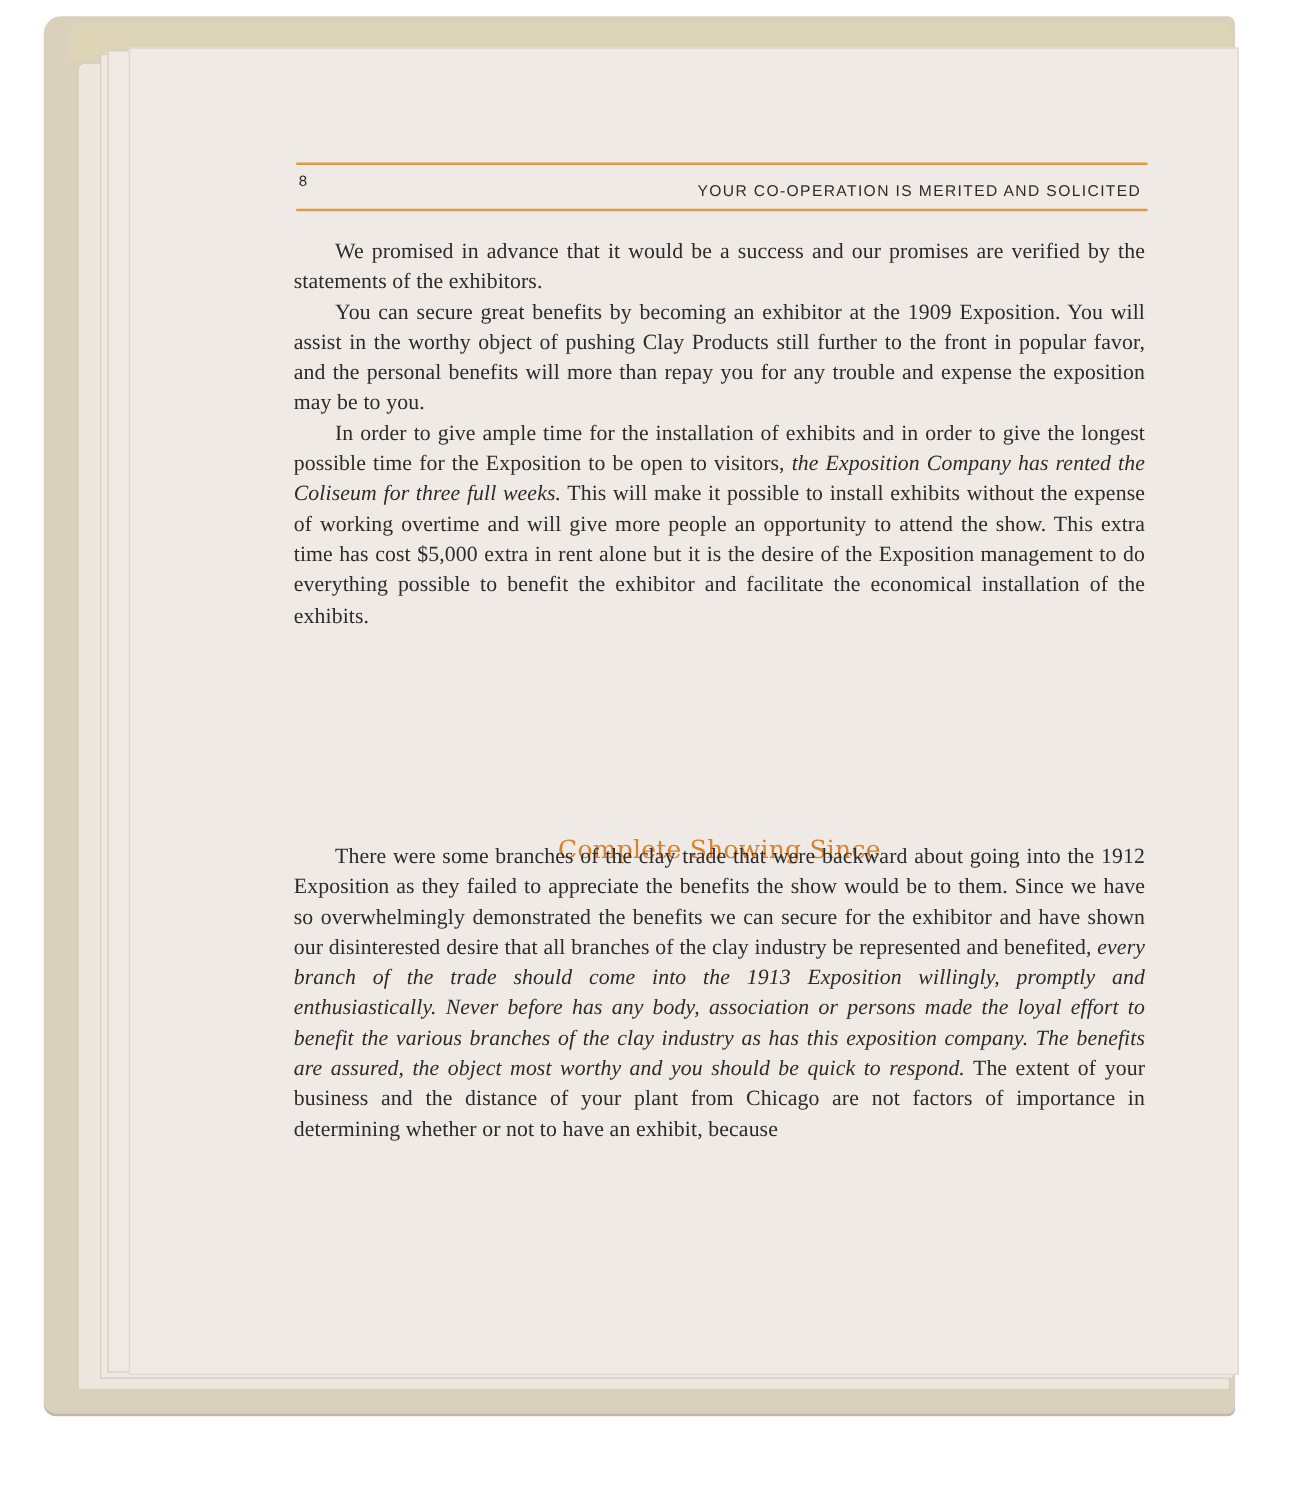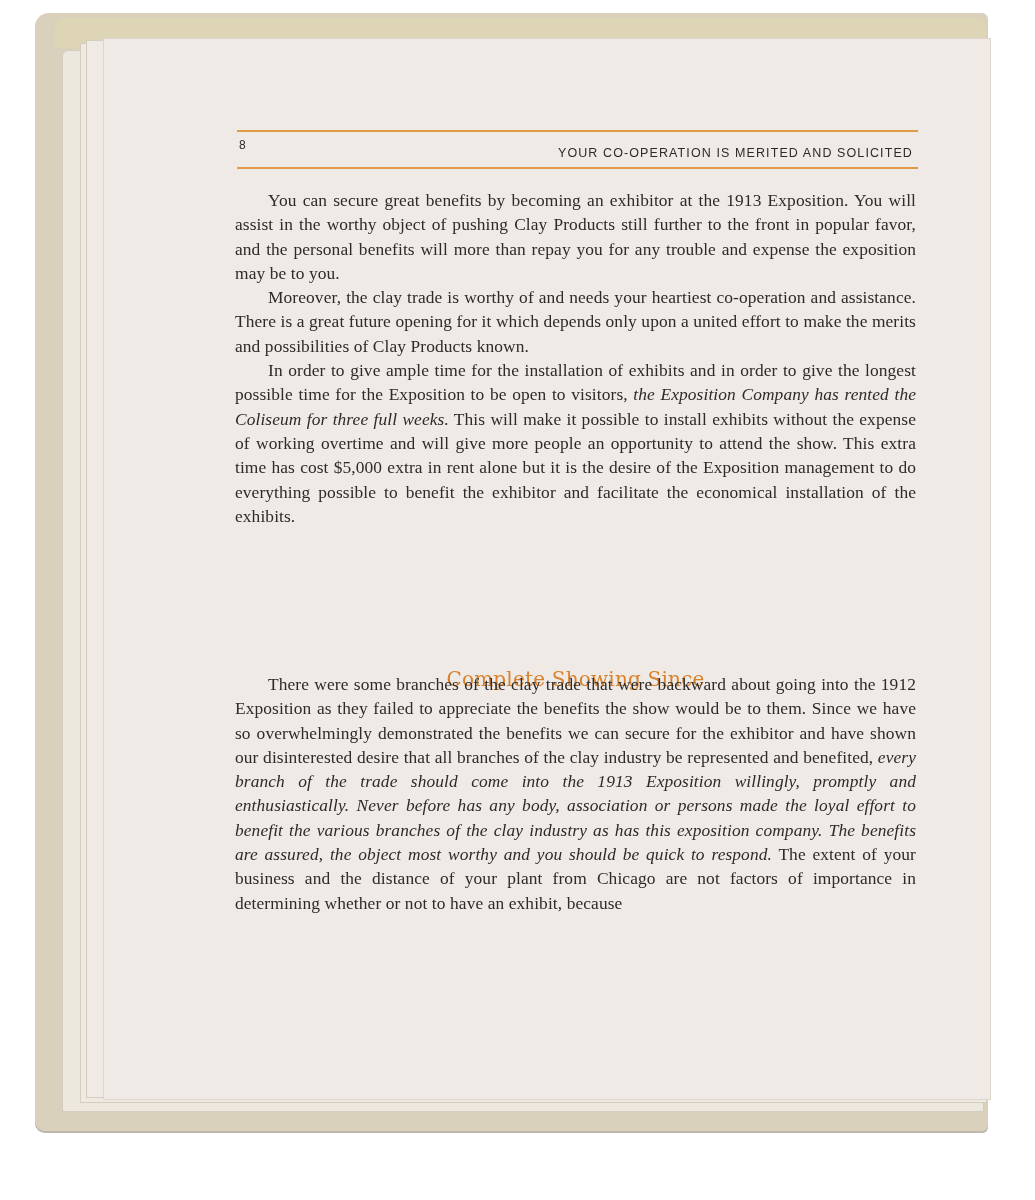--- a/index.html
+++ b/index.html
@@ -57,22 +57,22 @@
 <div class="sheet s2"></div>
 <div class="sheet s3"></div>
 <div class="page"></div>
 
 <div class="header-rule rule-top"></div>
 <div class="page-number">8</div>
 <div class="running-head">YOUR CO-OPERATION IS MERITED AND SOLICITED</div>
 <div class="header-rule rule-bottom"></div>
 
 <div class="body-text block1">
-  <p>You can secure great benefits by becoming an exhibitor at the 1913 Exposition.  You will assist in the worthy object of pushing Clay Products still further to the front in popular favor, and the personal benefits will more than repay you for any trouble and expense the exposition may be to you.</p>
-  <p>Moreover, the clay trade is worthy of and needs your heartiest co-operation and assistance. There is a great future opening for it which depends only upon a united effort to make the merits and possibilities of Clay Products known.</p>
+  <p>We promised in advance that it would be a success and our promises are verified by the statements of the exhibitors.</p>
+  <p>You can secure great benefits by becoming an exhibitor at the 1909 Exposition.  You will assist in the worthy object of pushing Clay Products still further to the front in popular favor, and the personal benefits will more than repay you for any trouble and expense the exposition may be to you.</p>
   <p><span>In order to give ample time for the installation of exhibits and in order to give the longest possible time for the Exposition to be open to visitors, </span><em>the Exposition Company has rented the Coliseum for three full weeks.</em><span> This will make it possible to install exhibits without the expense of working overtime and will give more people an opportunity to attend the show. This extra time has cost $5,000 extra in rent alone but it is the desire of the Exposition management to do everything possible to benefit the exhibitor and facilitate the economical installation of the exhibits.</span></p>
 </div>
 
 <div class="section-heading">Complete Showing Since</div>
 
 <div class="body-text block2">
   <p><span>There were some branches of the clay trade that were backward about going into the 1912 Exposition as they failed to appreciate the benefits the show would be to them.  Since we have so overwhelmingly demonstrated the benefits we can secure for the exhibitor and have shown our disinterested desire that all branches of the clay industry be represented and benefited, </span><em>every branch of the trade should come into the 1913 Exposition willingly, promptly and enthusiastically.  Never before has any body, association or persons made the loyal effort to benefit the various branches of the clay industry as has this exposition company.  The benefits are assured, the object most worthy and you should be quick to respond.</em><span>  The extent of your business and the distance of your plant from Chicago are not factors of importance in determining whether or not to have an exhibit, because</span></p>
 </div>
 
 </body></html>

